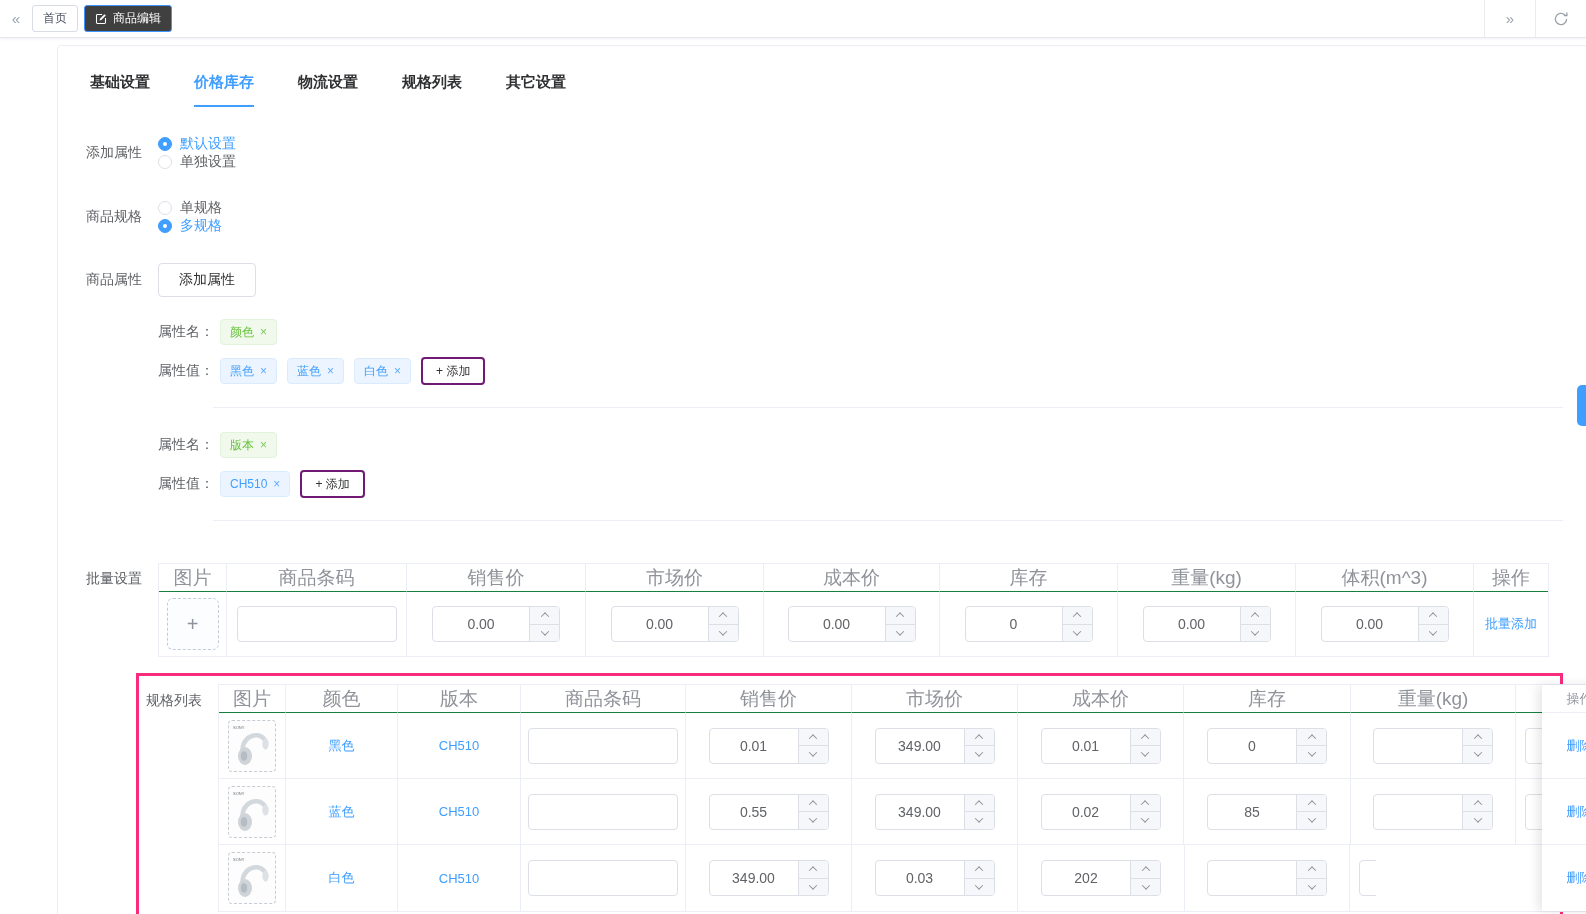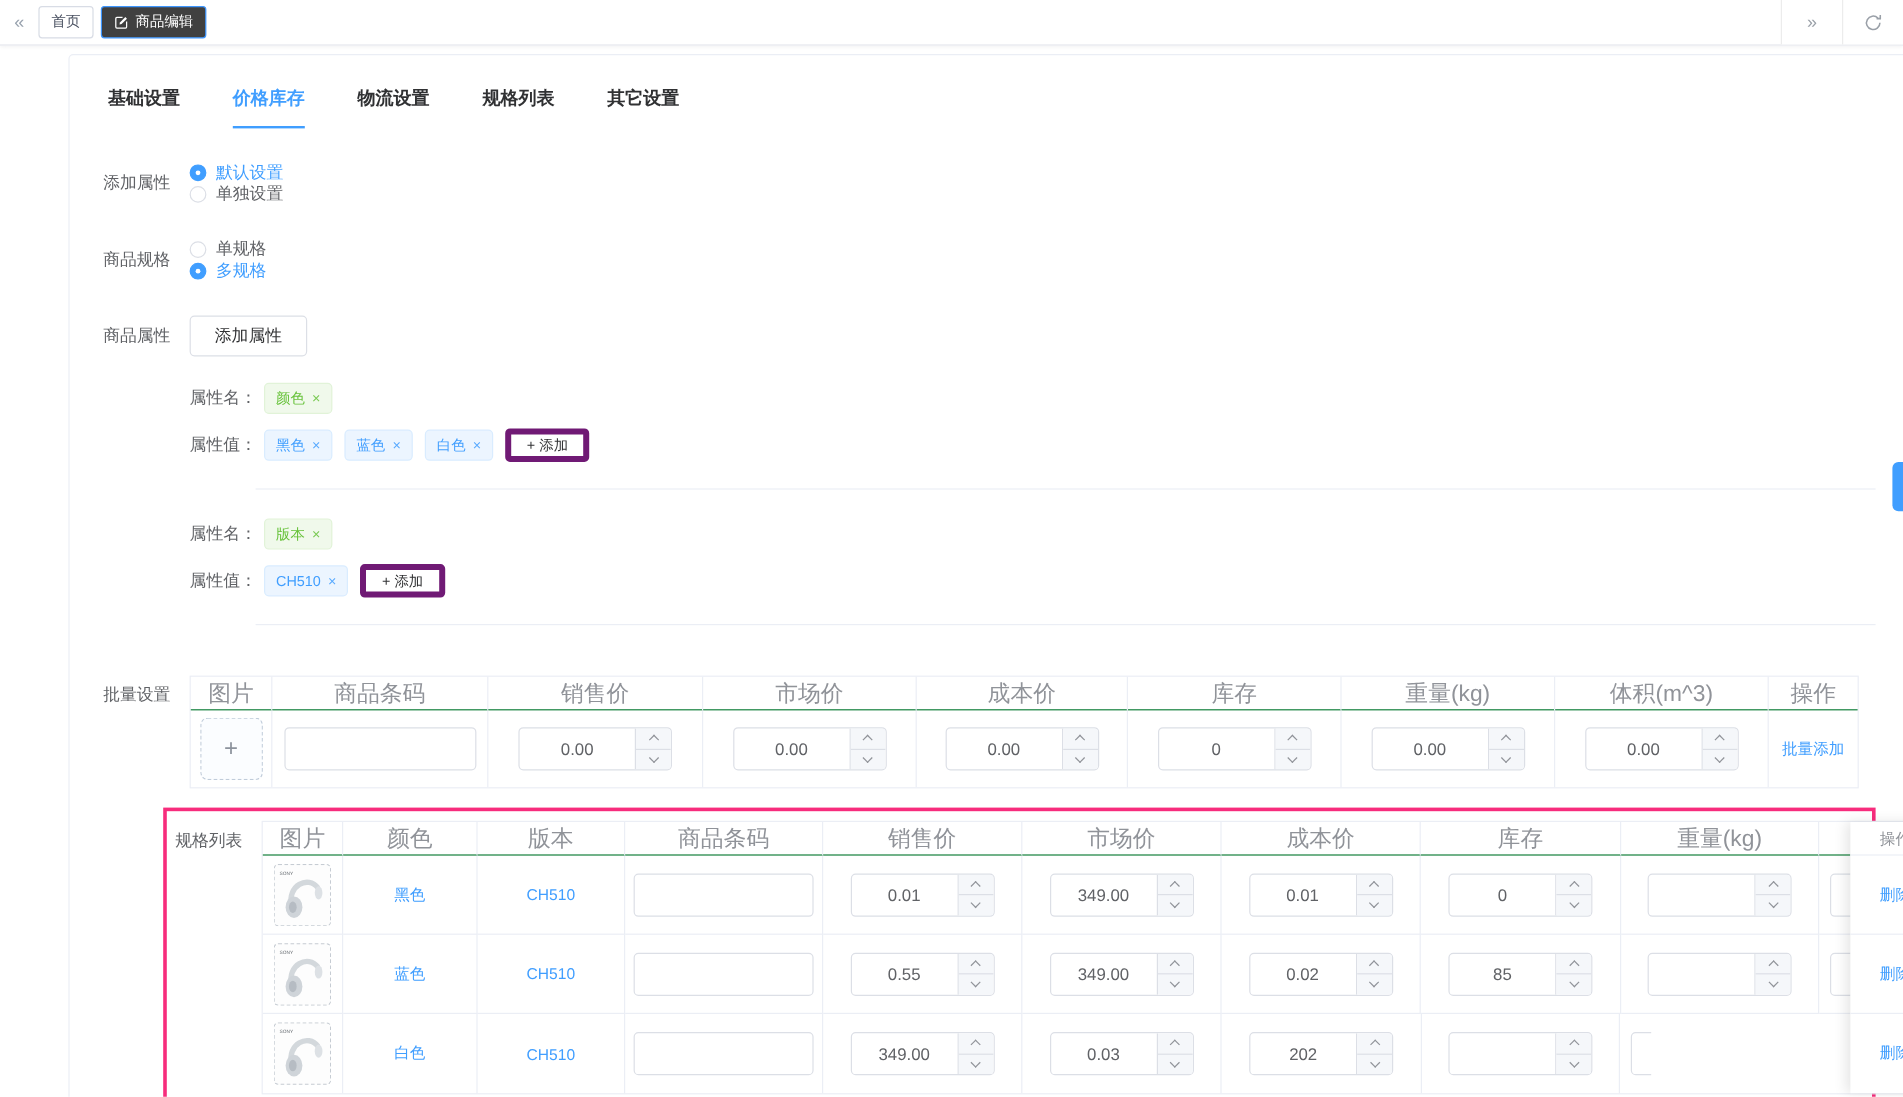--- a/index.html
+++ b/index.html
@@ -47,21 +47,21 @@
 
   .attr-group { margin-left:100px; }
   .attr-row { display:flex; align-items:center; margin-bottom:12px; }
   .attr-lbl { width:62px; color:#606266; flex:none; }
   .tag { display:inline-flex; align-items:center; height:26px; padding:0 9px; border-radius:4px;
     font-size:12px; margin-right:10px; }
   .tag-green { background:#f0f9eb; border:1px solid #e1f3d8; color:#67c23a; }
   .tag-blue { background:#ecf5ff; border:1px solid #d9ecff; color:#409eff; }
   .tag .x { margin-left:6px; font-size:12px; cursor:pointer; opacity:.85; }
   .btn-add { display:inline-flex; align-items:center; justify-content:center; height:28px; padding:0 13px;
-    border:5px solid #701a75; border-radius:4px; background:#fff; color:#303133; font-size:12px; cursor:pointer; }
+    border:2px solid #701a75; border-radius:4px; background:#fff; color:#303133; font-size:12px; cursor:pointer; }
 
   .divider { border-top:1px solid #ebeef5; margin:22px 33px 24px 155px; }
 
   
   .tbl-row-outer { display:flex; align-items:flex-start; margin-left:28px; }
   .tbl-label { width:60px; margin-left:0; padding-top:7px; flex:none; color:#606266; }
   .tbl { margin-left:12px; border:1px solid #ebeef5; background:#fff; }
   .trow { display:flex; }
   .tcell { border-right:1px solid #ebeef5; display:flex; align-items:center; justify-content:center;
     flex:none; overflow:hidden; }

